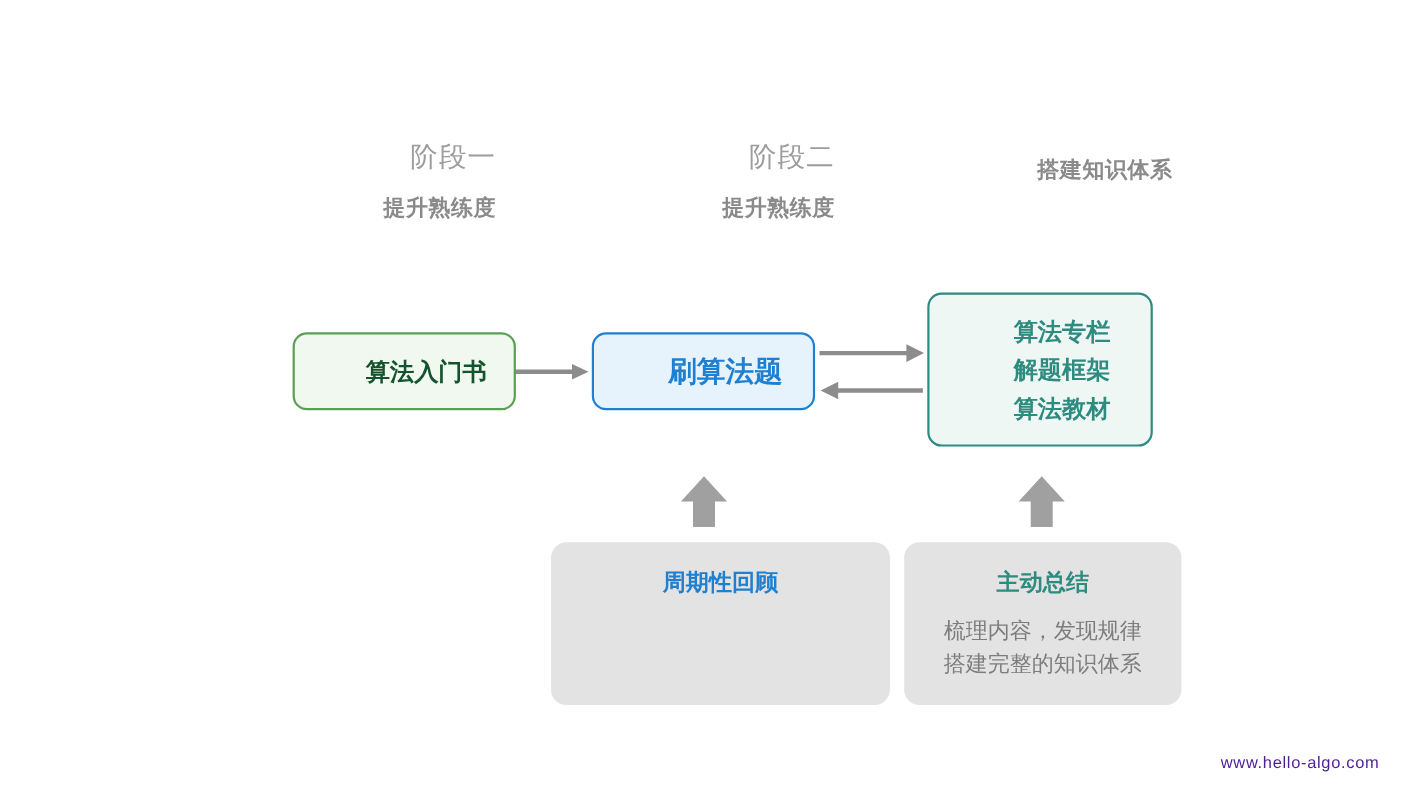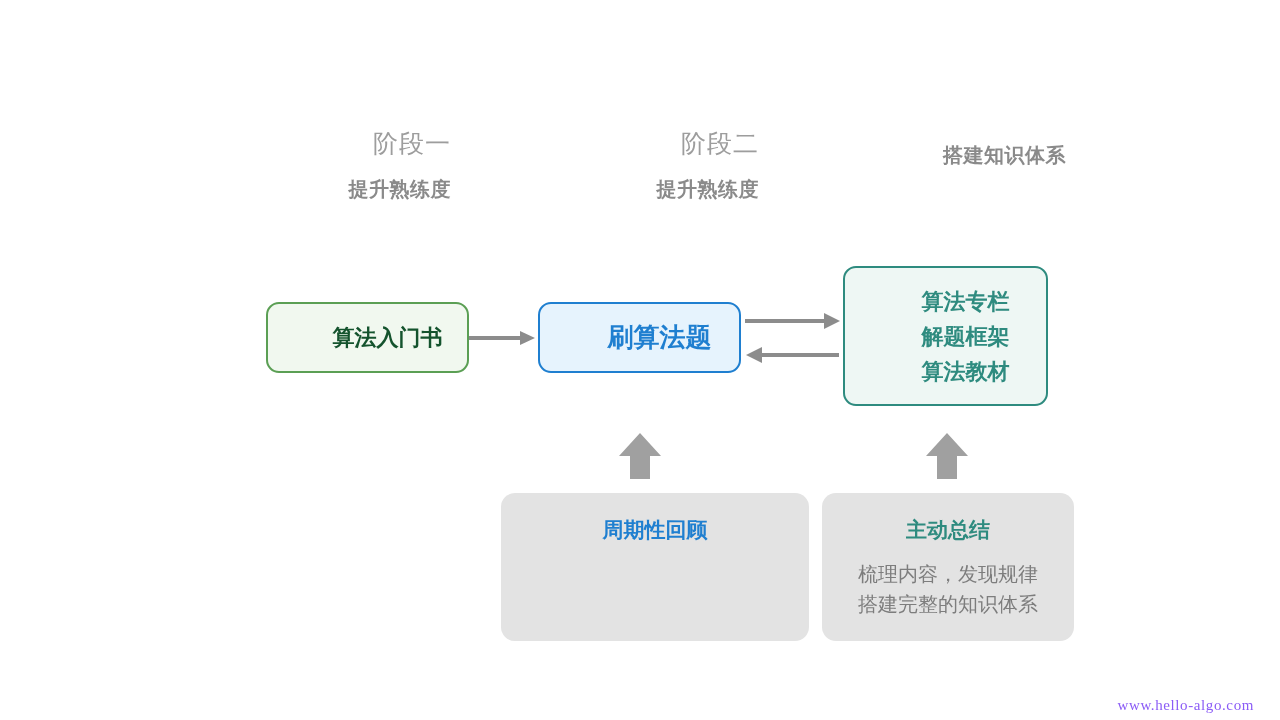--- a/index.html
+++ b/index.html
@@ -119,24 +119,24 @@
     left: 0; top: 0;
     width: 1280px; height: 720px;
     overflow: visible;
     pointer-events: none;
   }
 
   
   .watermark {
     position: absolute;
     right: 26px;
-    bottom: 6px;
-    font-family: Liberation Serif, serif;
+    bottom: 18px;
+    font-family: Liberation Sans, sans-serif;
     font-size: 15px;
-    color: #8b5cf6;
+    color: #4c1d95;
     letter-spacing: 0.6px;
   }
 </style>
 </head>
 <body>
 
 <div class="canvas">
 
   <div class="stage-col s1">
     <div class="stage-title">阶段一</div>

